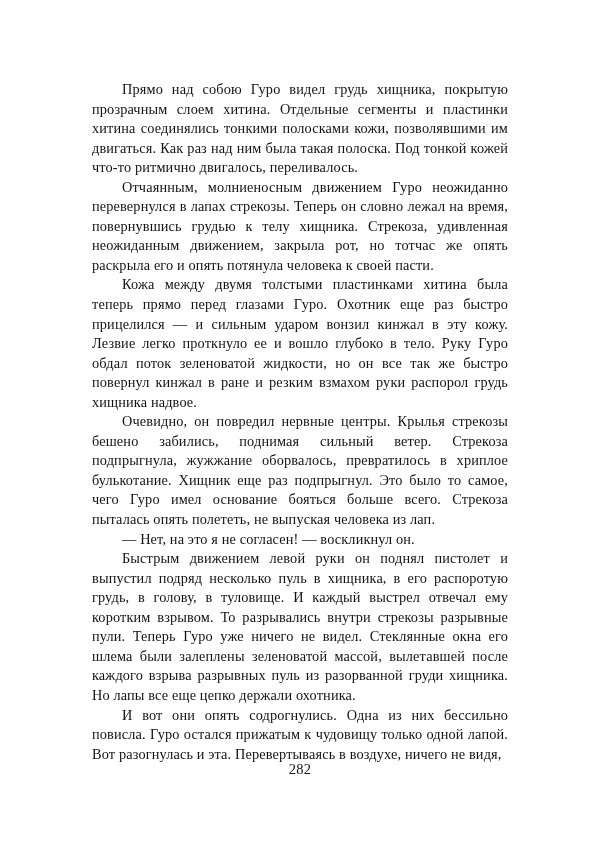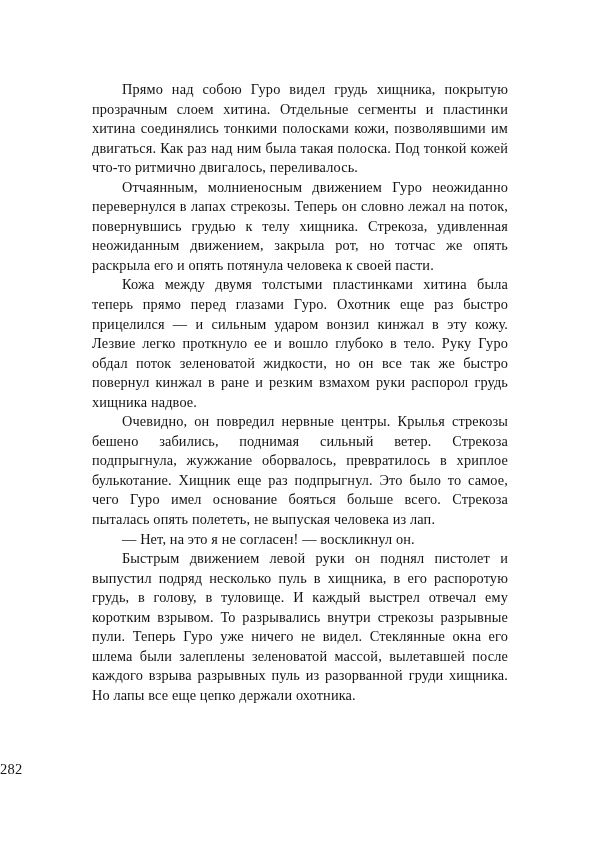--- a/index.html
+++ b/index.html
@@ -40,35 +40,37 @@
     hyphens: manual;
     -webkit-hyphens: manual;
     color: #121212;
     letter-spacing: 0.01em;
   }
   .folio {
     position: absolute;
     left: 0;
     top: 760px;
     width: 600px;
+    text-align: center;
     font-size: 14.5px;
     line-height: 18px;
     color: #141414;
     letter-spacing: 0.02em;
   }
 </style>
 </head>
 <body>
 
 <div class="page">
 
   <div class="text-block">
     <p class="para">Прямо над собою Гуро видел грудь хищника, покрытую прозрачным слоем хитина. Отдельные сегменты и пластинки хитина соединялись тонкими полосками кожи, позволявшими им двигаться. Как раз над ним была такая полоска. Под тонкой кожей что-то ритмично двигалось, переливалось.</p>
-    <p class="para">Отчаянным, молниеносным движением Гуро неожиданно перевернулся в лапах стрекозы. Теперь он словно лежал на поток, повернувшись грудью к телу хищника. Стрекоза, удивленная неожиданным движением, закрыла рот, но тотчас же опять раскрыла его и опять потянула человека к своей пасти.</p>
+    <p class="para">Отчаянным, молниеносным движением Гуро неожиданно перевернулся в лапах стрекозы. Теперь он словно лежал на время, повернувшись грудью к телу хищника. Стрекоза, удивленная неожиданным движением, закрыла рот, но тотчас же опять раскрыла его и опять потянула человека к своей пасти.</p>
     <p class="para">Кожа между двумя толстыми пластинками хитина была теперь прямо перед глазами Гуро. Охотник еще раз быстро прицелился — и сильным ударом вонзил кинжал в эту кожу. Лезвие легко проткнуло ее и вошло глубоко в тело. Руку Гуро обдал поток зеленоватой жидкости, но он все так же быстро повернул кинжал в ране и резким взмахом руки распорол грудь хищника надвое.</p>
     <p class="para">Очевидно, он повредил нервные центры. Крылья стрекозы бешено забились, поднимая сильный ветер. Стрекоза подпрыгнула, жужжание оборвалось, превратилось в хриплое булькотание. Хищник еще раз подпрыгнул. Это было то самое, чего Гуро имел основание бояться больше всего. Стрекоза пыталась опять полететь, не выпуская человека из лап.</p>
     <p class="para">— Нет, на это я не согласен! — воскликнул он.</p>
     <p class="para">Быстрым движением левой руки он поднял пистолет и выпустил подряд несколько пуль в хищника, в его распоротую грудь, в голову, в туловище. И каждый выстрел отвечал ему коротким взрывом. То разрывались внутри стрекозы разрывные пули. Теперь Гуро уже ничего не видел. Стеклянные окна его шлема были залеплены зеленоватой массой, вылетавшей после каждого взрыва разрывных пуль из разорванной груди хищника. Но лапы все еще цепко держали охотника.</p>
+    <p class="para">И вот они опять содрогнулись. Одна из них бессильно повисла. Гуро остался прижатым к чудовищу только одной лапой. Вот разогнулась и эта. Перевертываясь в воздухе, ничего не видя,</p>
   </div>
 
   <div class="folio">282</div>
 
 </div>
 
 </body></html>

